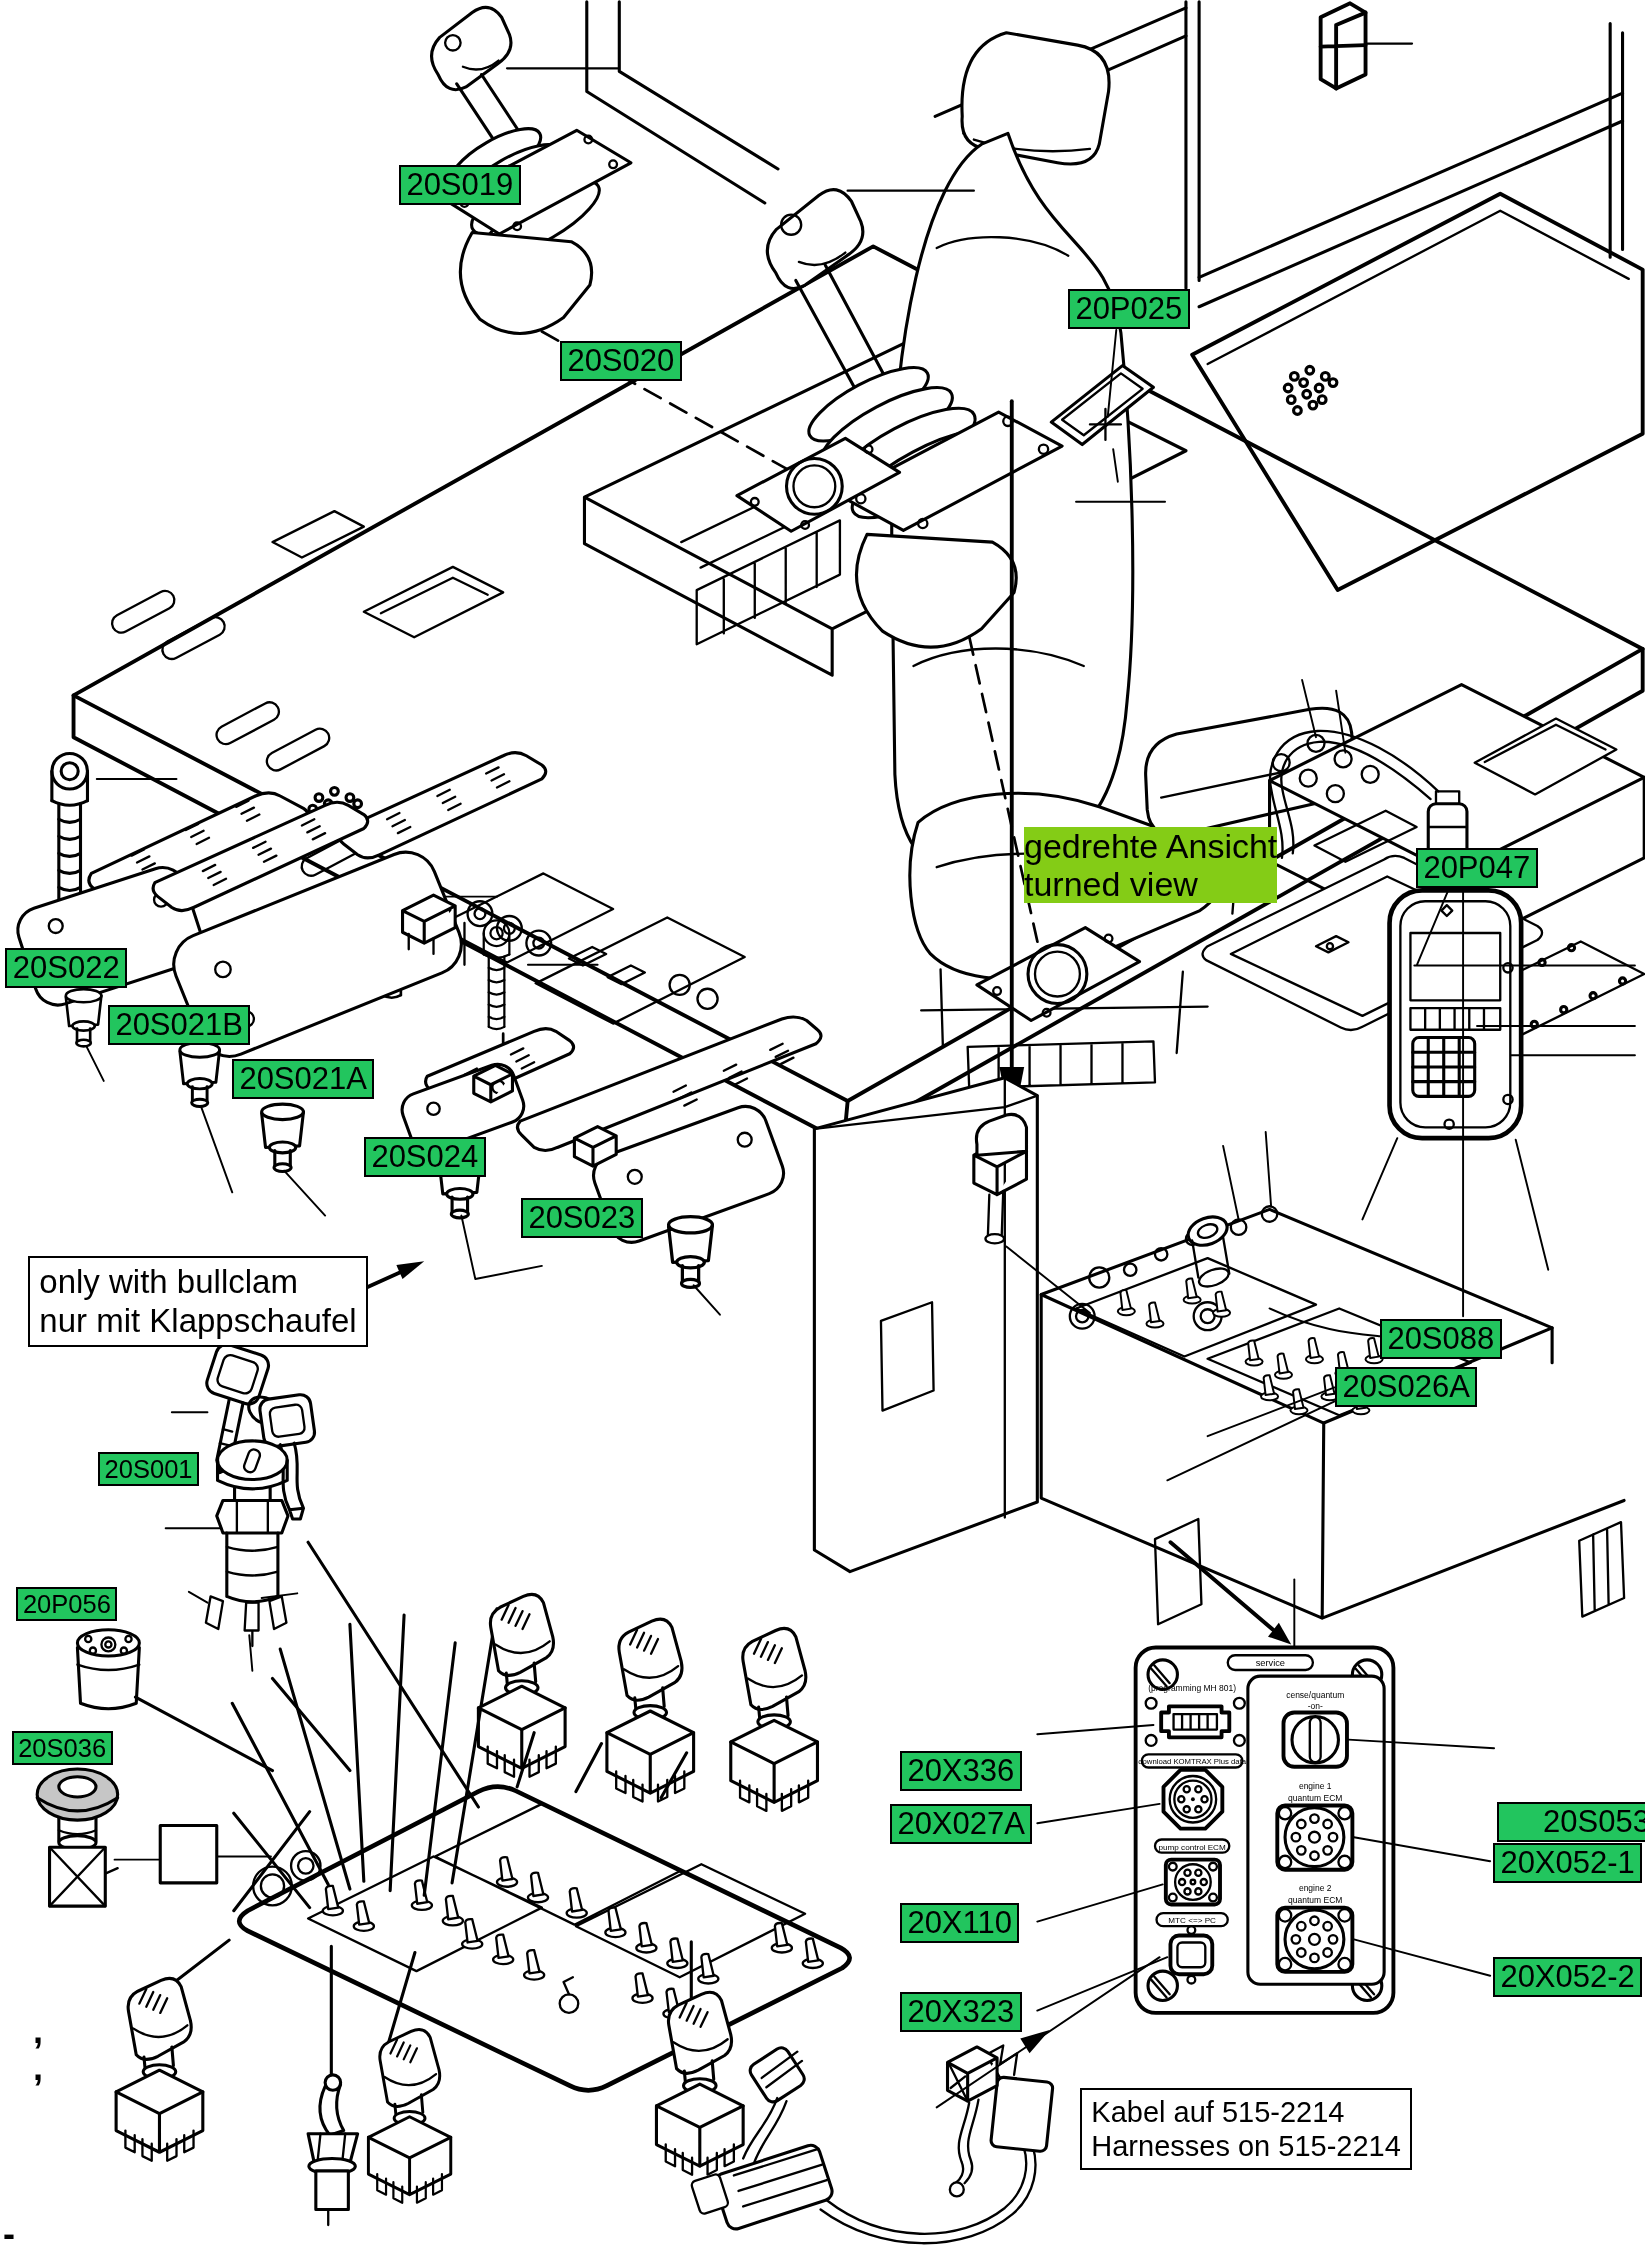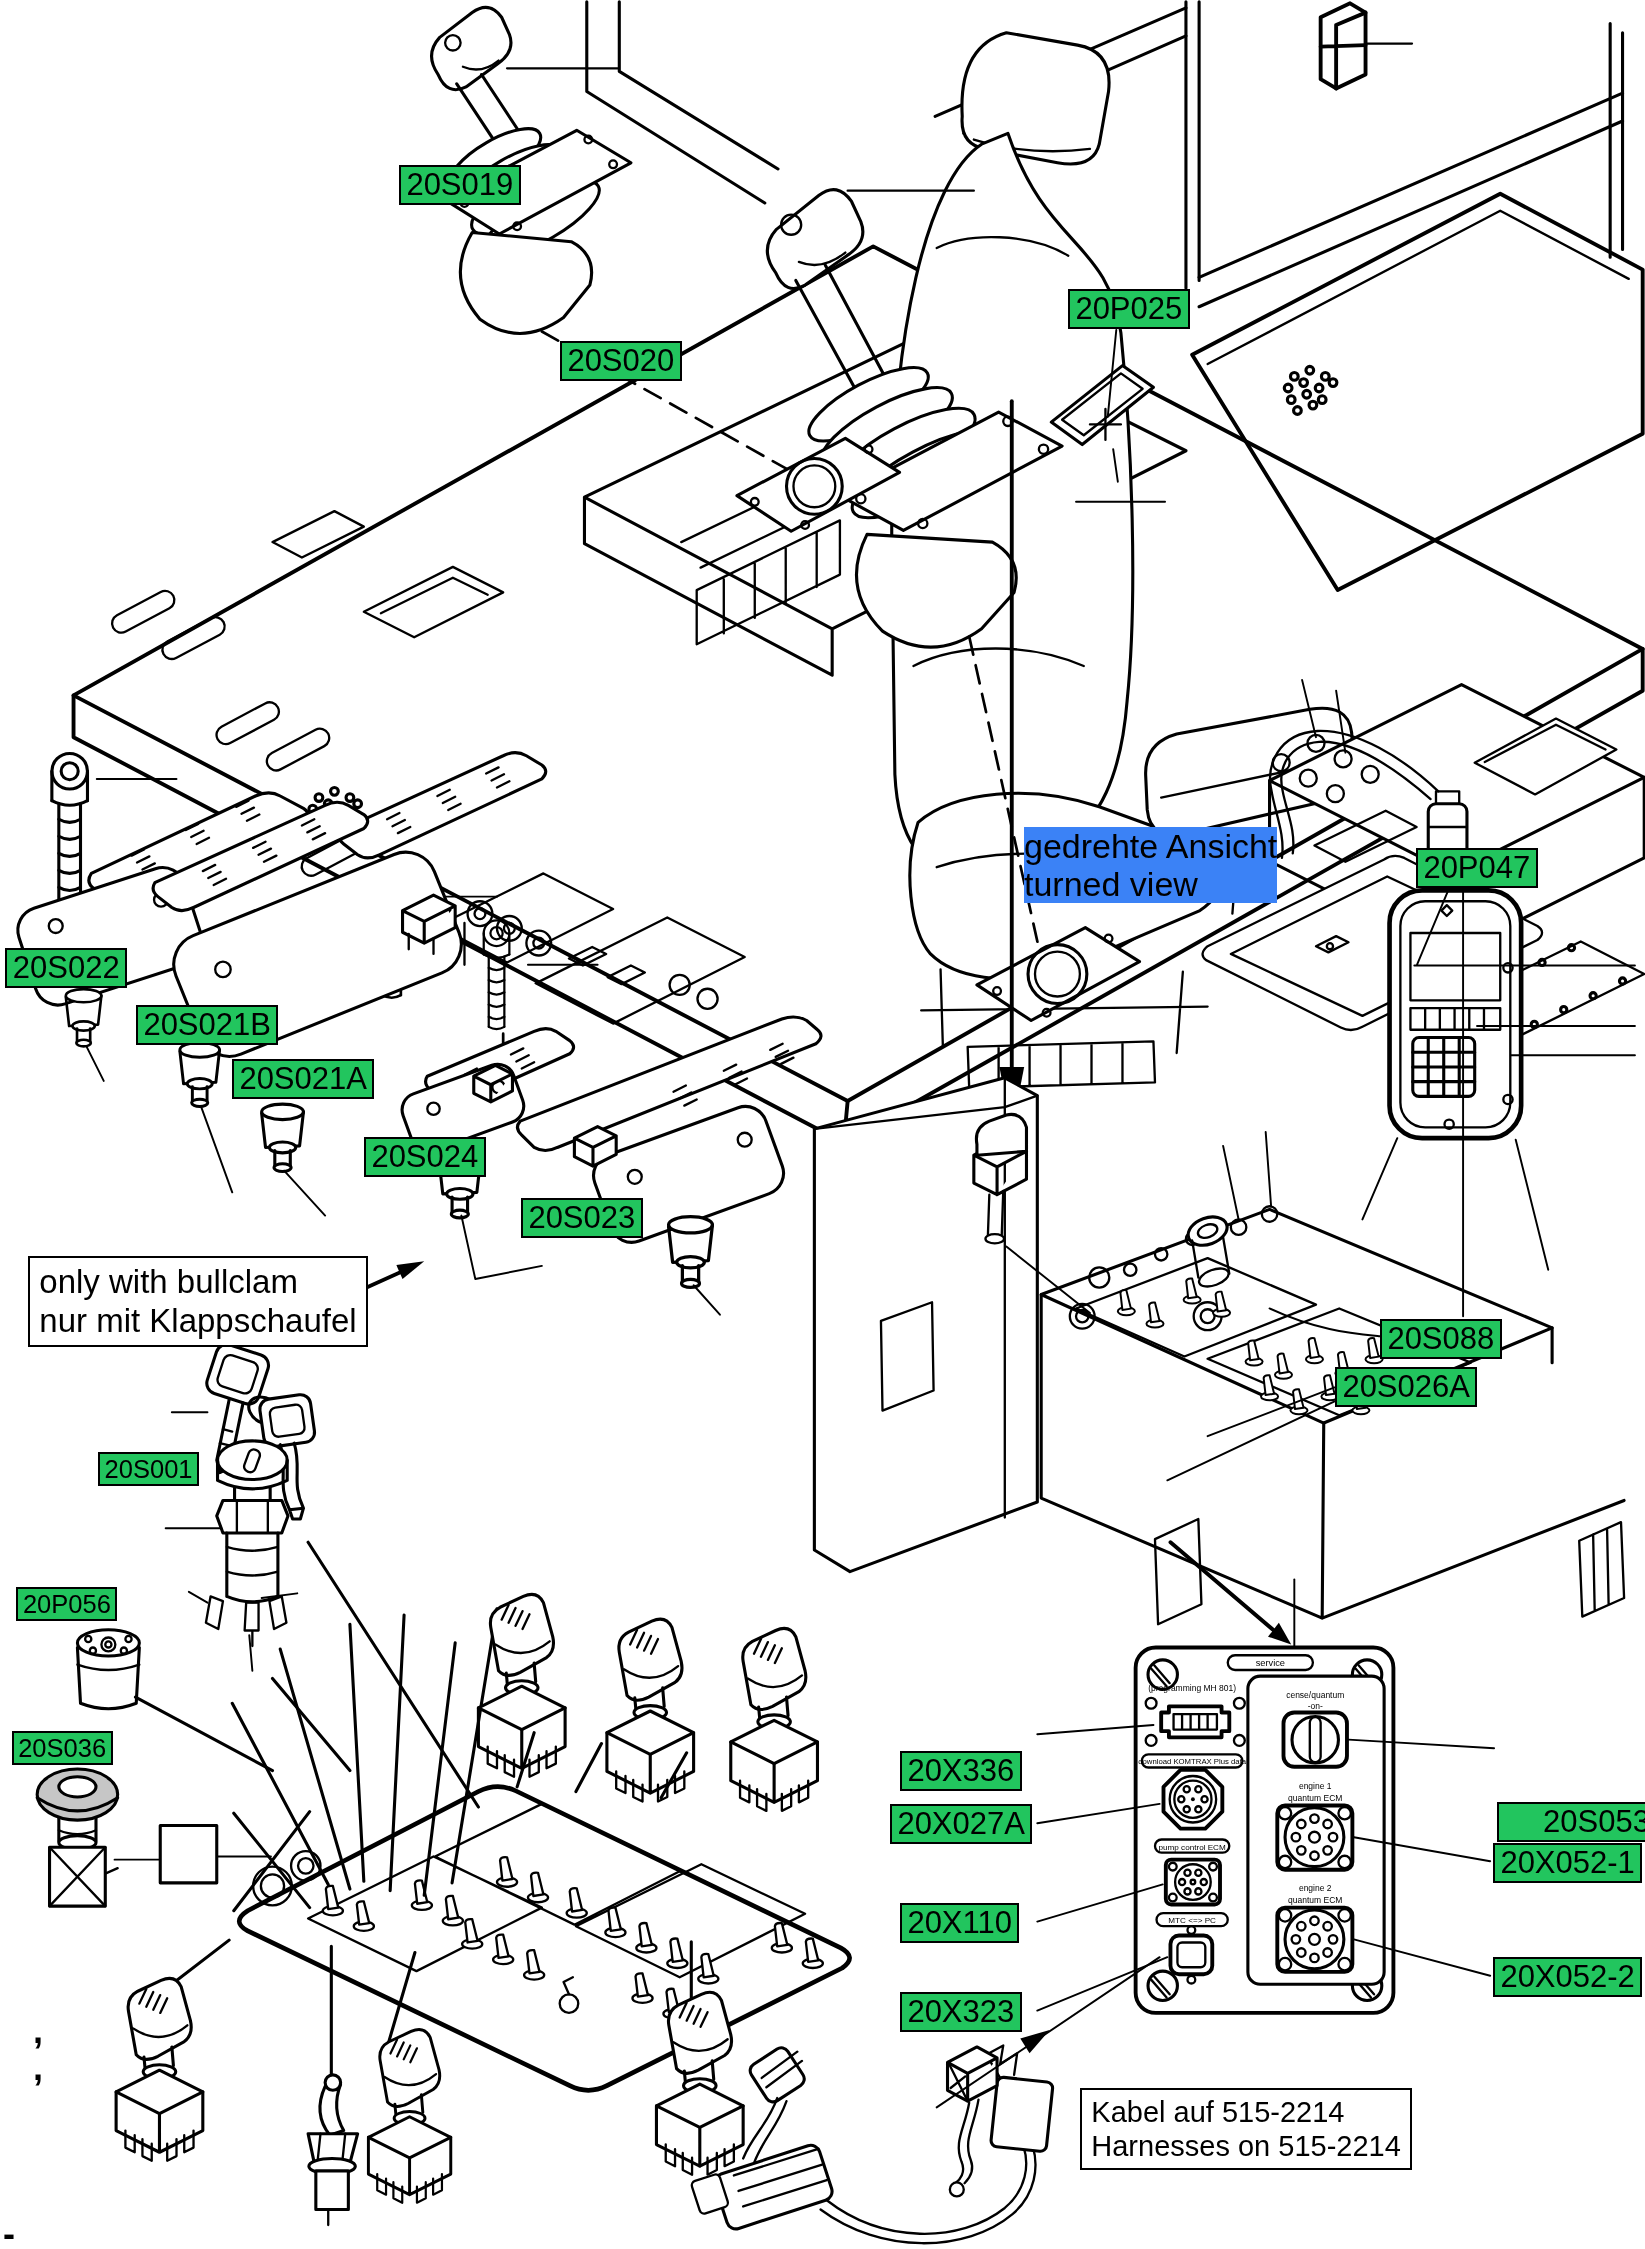--- a/index.html
+++ b/index.html
@@ -14,21 +14,21 @@
   .art .f{fill:#fff;}
   .art .fk{fill:#000;stroke:none;}
   .art .gray{fill:#c6c6c6;}
   .art .dash{stroke-dasharray:24 14;stroke-width:3.5;}
   .art text{stroke:none;fill:#000;font-family:"Liberation Sans",sans-serif;}
   .plabel{position:absolute;border:2.3px solid #000;background:#22c55e;white-space:nowrap;
           font-size:31px;line-height:1.12;padding:0.8px 5.4px;letter-spacing:0;}
   .plabel.sm{font-size:25.5px;padding:0.8px 4.6px;}
   .notebox{position:absolute;border:2.3px solid #000;background:#fff;padding:4.6px 9.3px;
            font-size:33px;line-height:1.18;white-space:nowrap;}
-  .freetext{position:absolute;background:#3b82f6;font-size:34px;line-height:1.12;white-space:nowrap;}
+  .freetext{position:absolute;background:#84cc16;font-size:34px;line-height:1.12;white-space:nowrap;}
   .mark{position:absolute;font-size:36px;font-weight:bold;}
 </style>
 </head>
 <body>
 
 <div class="stage">
 
 <svg class="art" width="1645" height="2250" viewBox="0 0 2125 2906">
 
   <defs>
@@ -618,21 +618,21 @@
     <circle cx="1236" cy="2828" r="9" class="w3 f"></circle>
     <path class="thin" d="M1210,2722 L1498,2528"></path>
     <polygon class="fk" points="1356,2622 1330,2652 1318,2633"></polygon>
   </g>
 </svg>
 
 <div class="plabel" style="left:399px;top:165px;">20S019</div>
 <div class="plabel" style="left:560px;top:341px;">20S020</div>
 <div class="plabel" style="left:1068px;top:289px;">20P025</div>
 <div class="plabel" style="left:5.4px;top:948px;">20S022</div>
-<div class="plabel" style="left:136px;top:1005px;">20S021B</div>
+<div class="plabel" style="left:108px;top:1005px;">20S021B</div>
 <div class="plabel" style="left:232px;top:1059px;">20S021A</div>
 <div class="plabel" style="left:364px;top:1137px;text-align:center;">20S024</div>
 <div class="plabel" style="left:521px;top:1198px;">20S023</div>
 <div class="plabel sm" style="left:98px;top:1452px;">20S001</div>
 <div class="plabel sm" style="left:16.3px;top:1587px;">20P056</div>
 <div class="plabel sm" style="left:11.6px;top:1731px;">20S036</div>
 <div class="plabel" style="left:1416px;top:848px;">20P047</div>
 <div class="plabel" style="left:1380px;top:1319px;">20S088</div>
 <div class="plabel" style="left:1335px;top:1367px;">20S026A</div>
 <div class="plabel" style="left:900px;top:1715px;margin-top:36px;">20X336</div>

